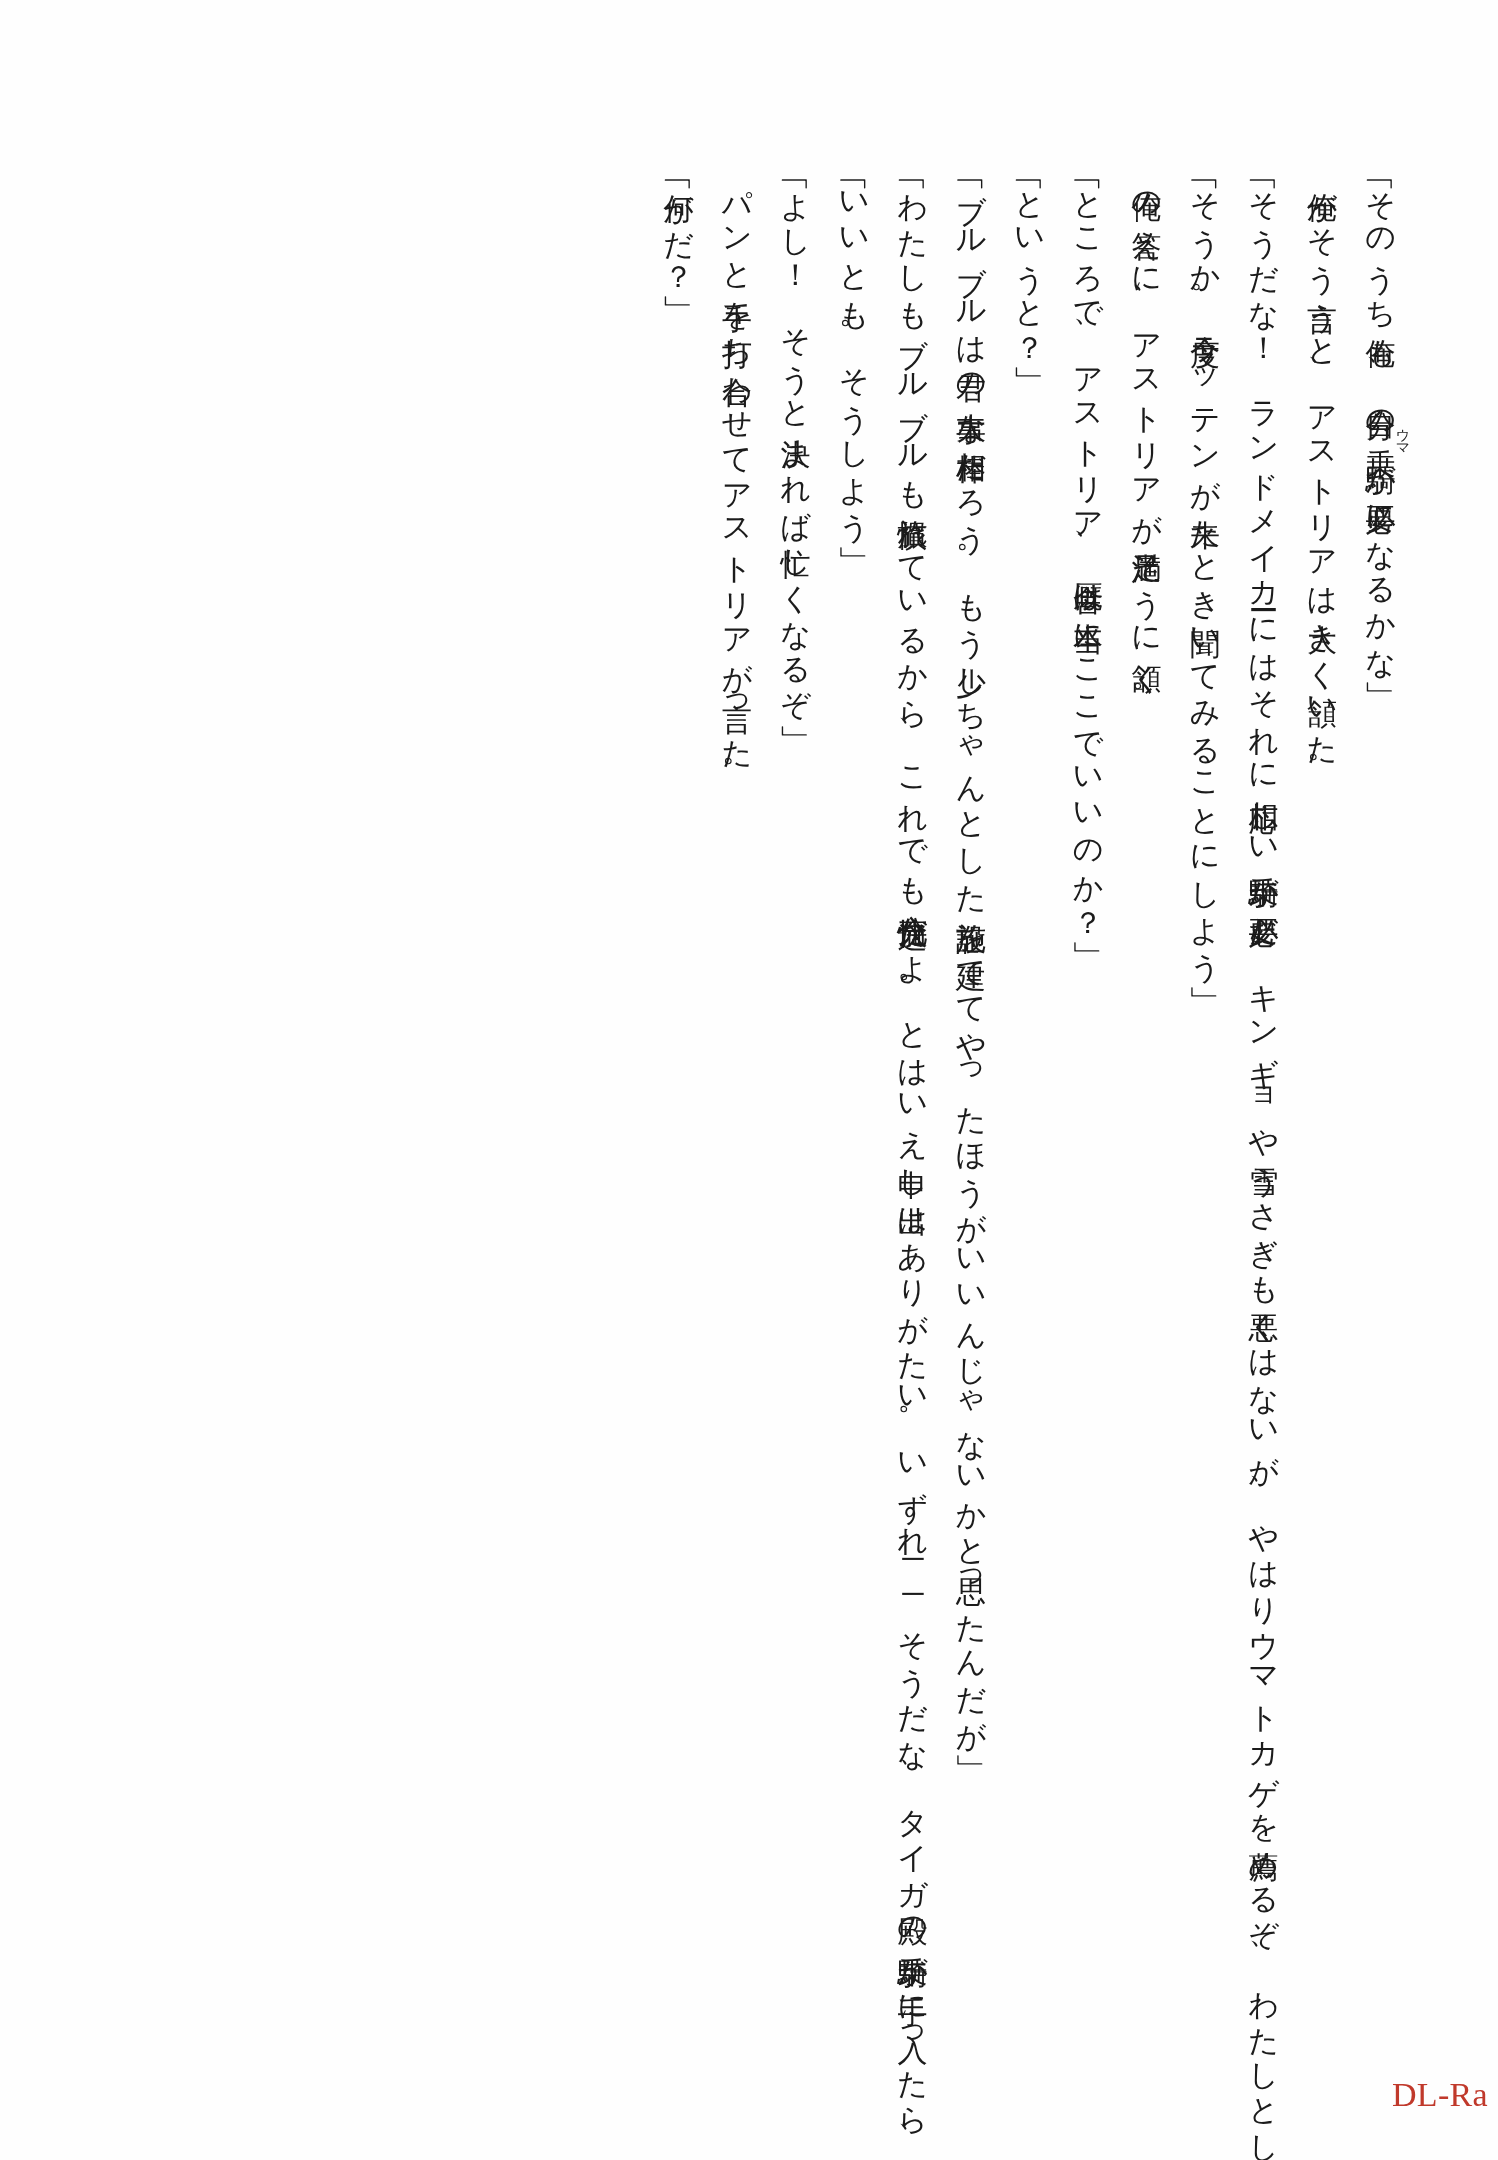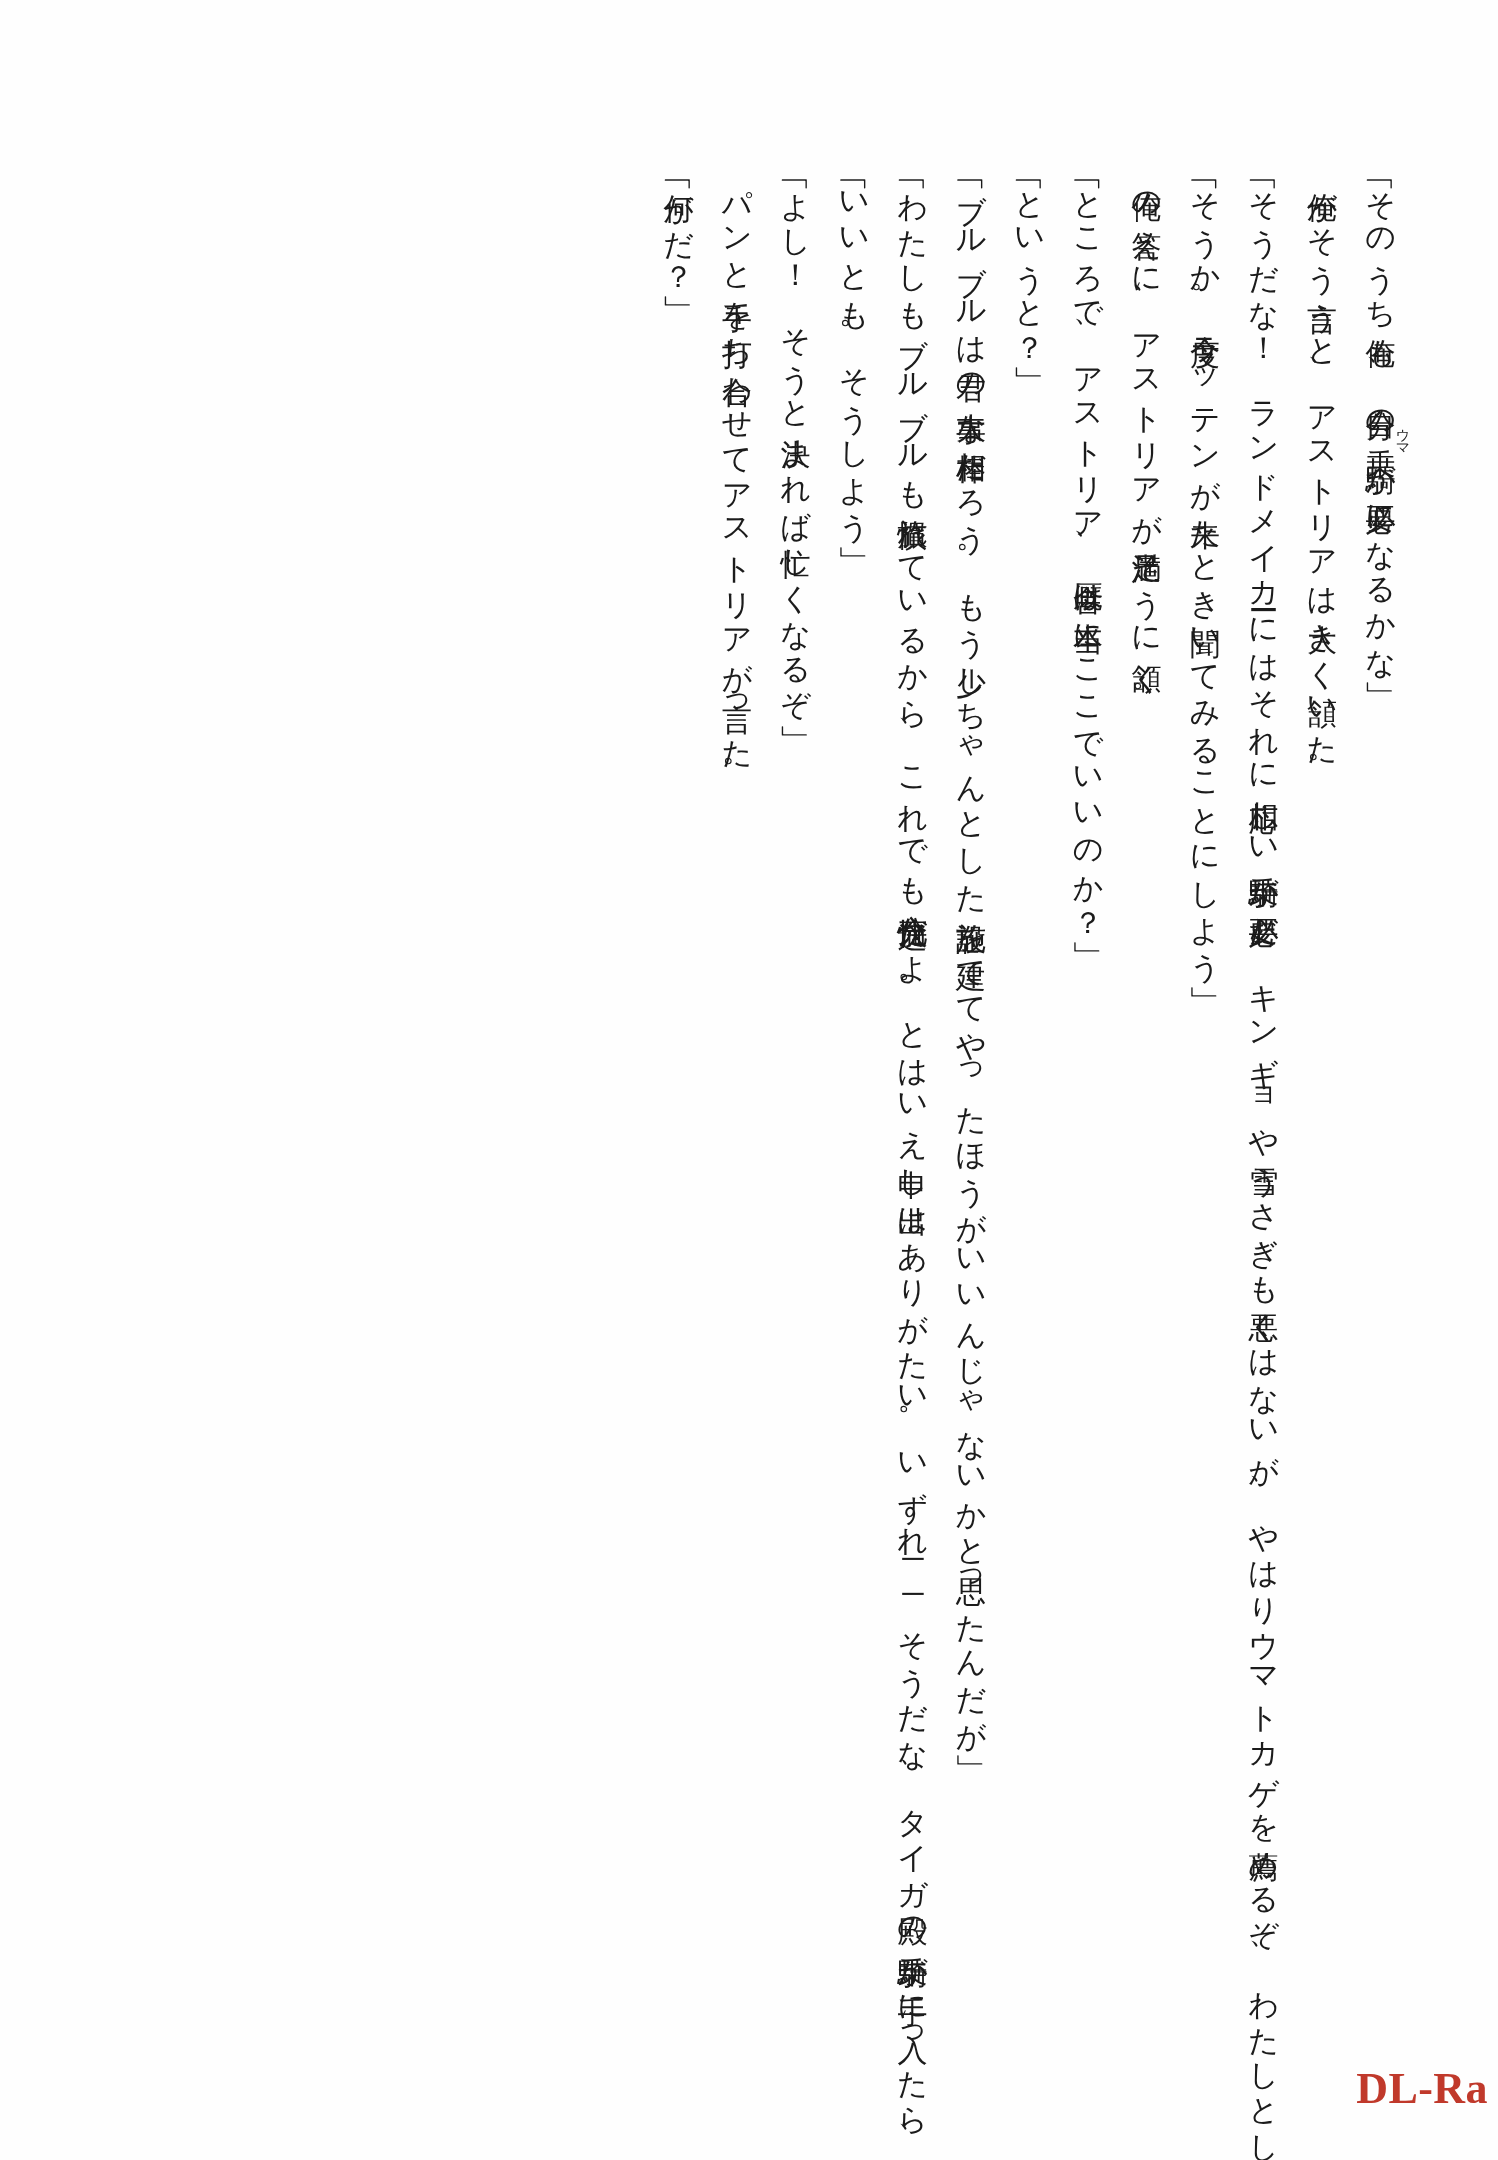--- a/index.html
+++ b/index.html
@@ -55,22 +55,22 @@
     letter-spacing: 0.02em;
     color: #222;
   }
 
   
   .watermark {
     position: absolute;
     right: 10px;
     bottom: 46px;
     font-family: "Liberation Serif", "DejaVu Serif", serif;
-    font-size: 44px;
-    font-weight: bold;
+    font-size: 34px;
+    font-weight: normal;
     letter-spacing: 0.01em;
     color: #c0392b;
     white-space: nowrap;
   }
 </style>
 </head>
 <body>
 
 <div class="page">
 

